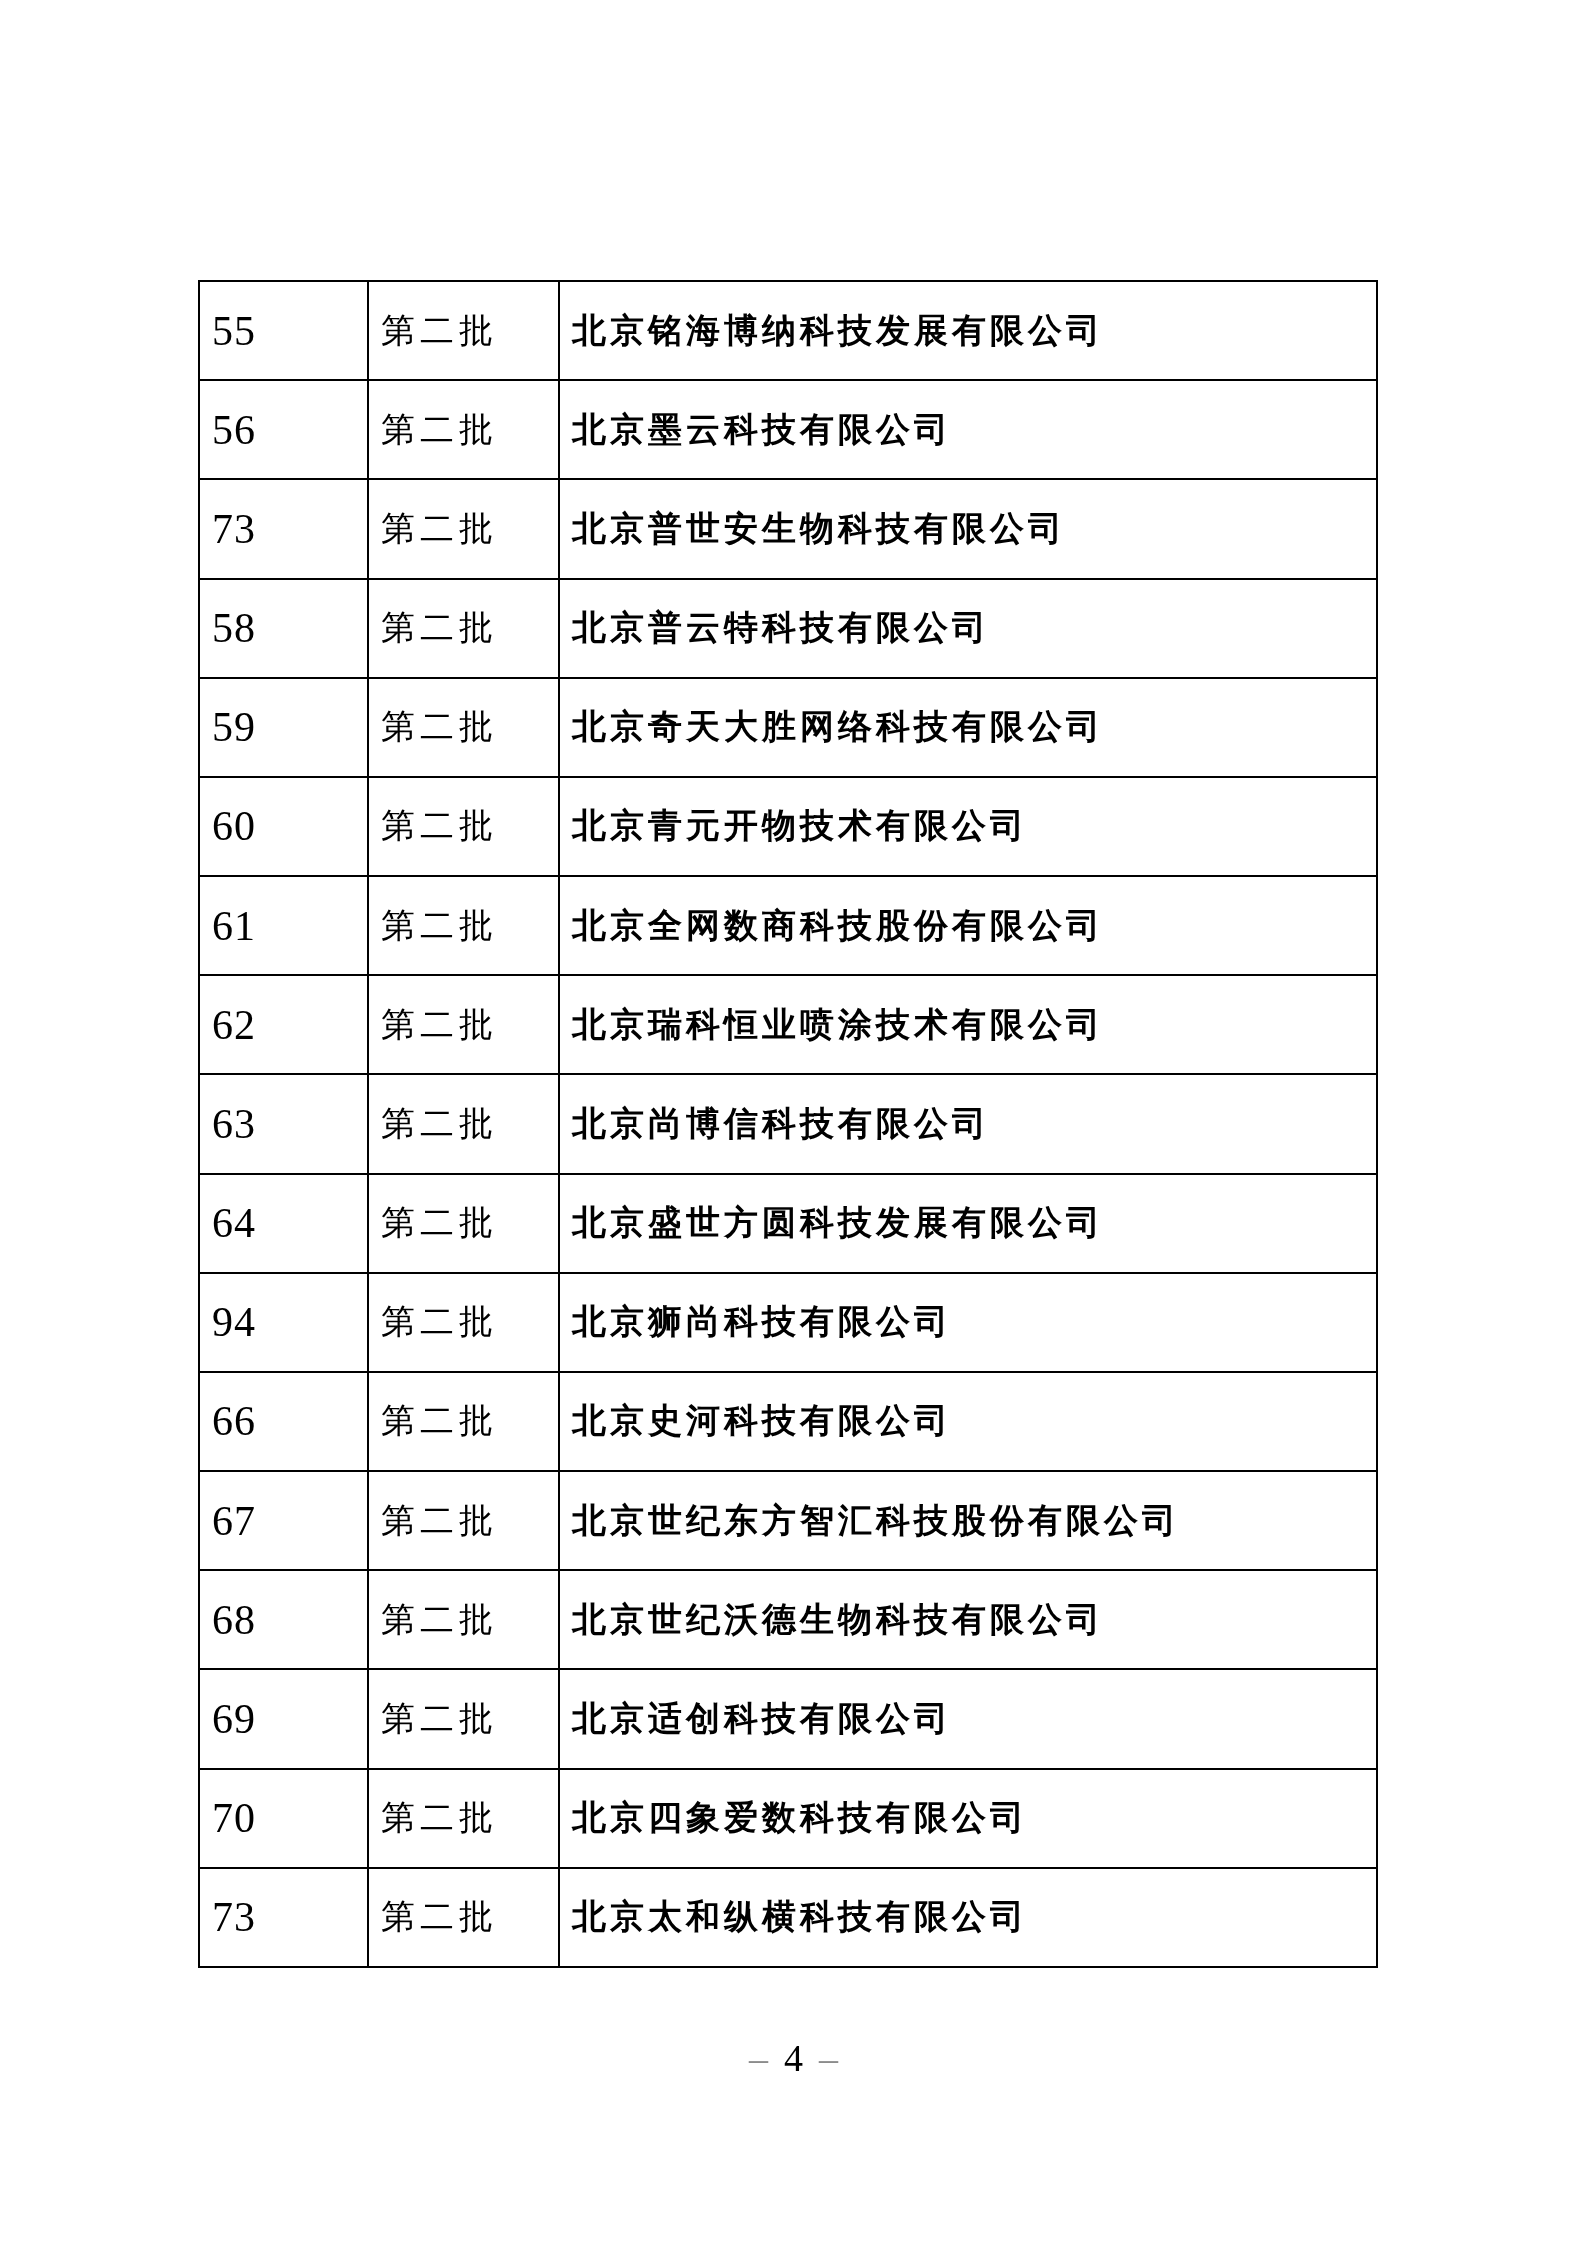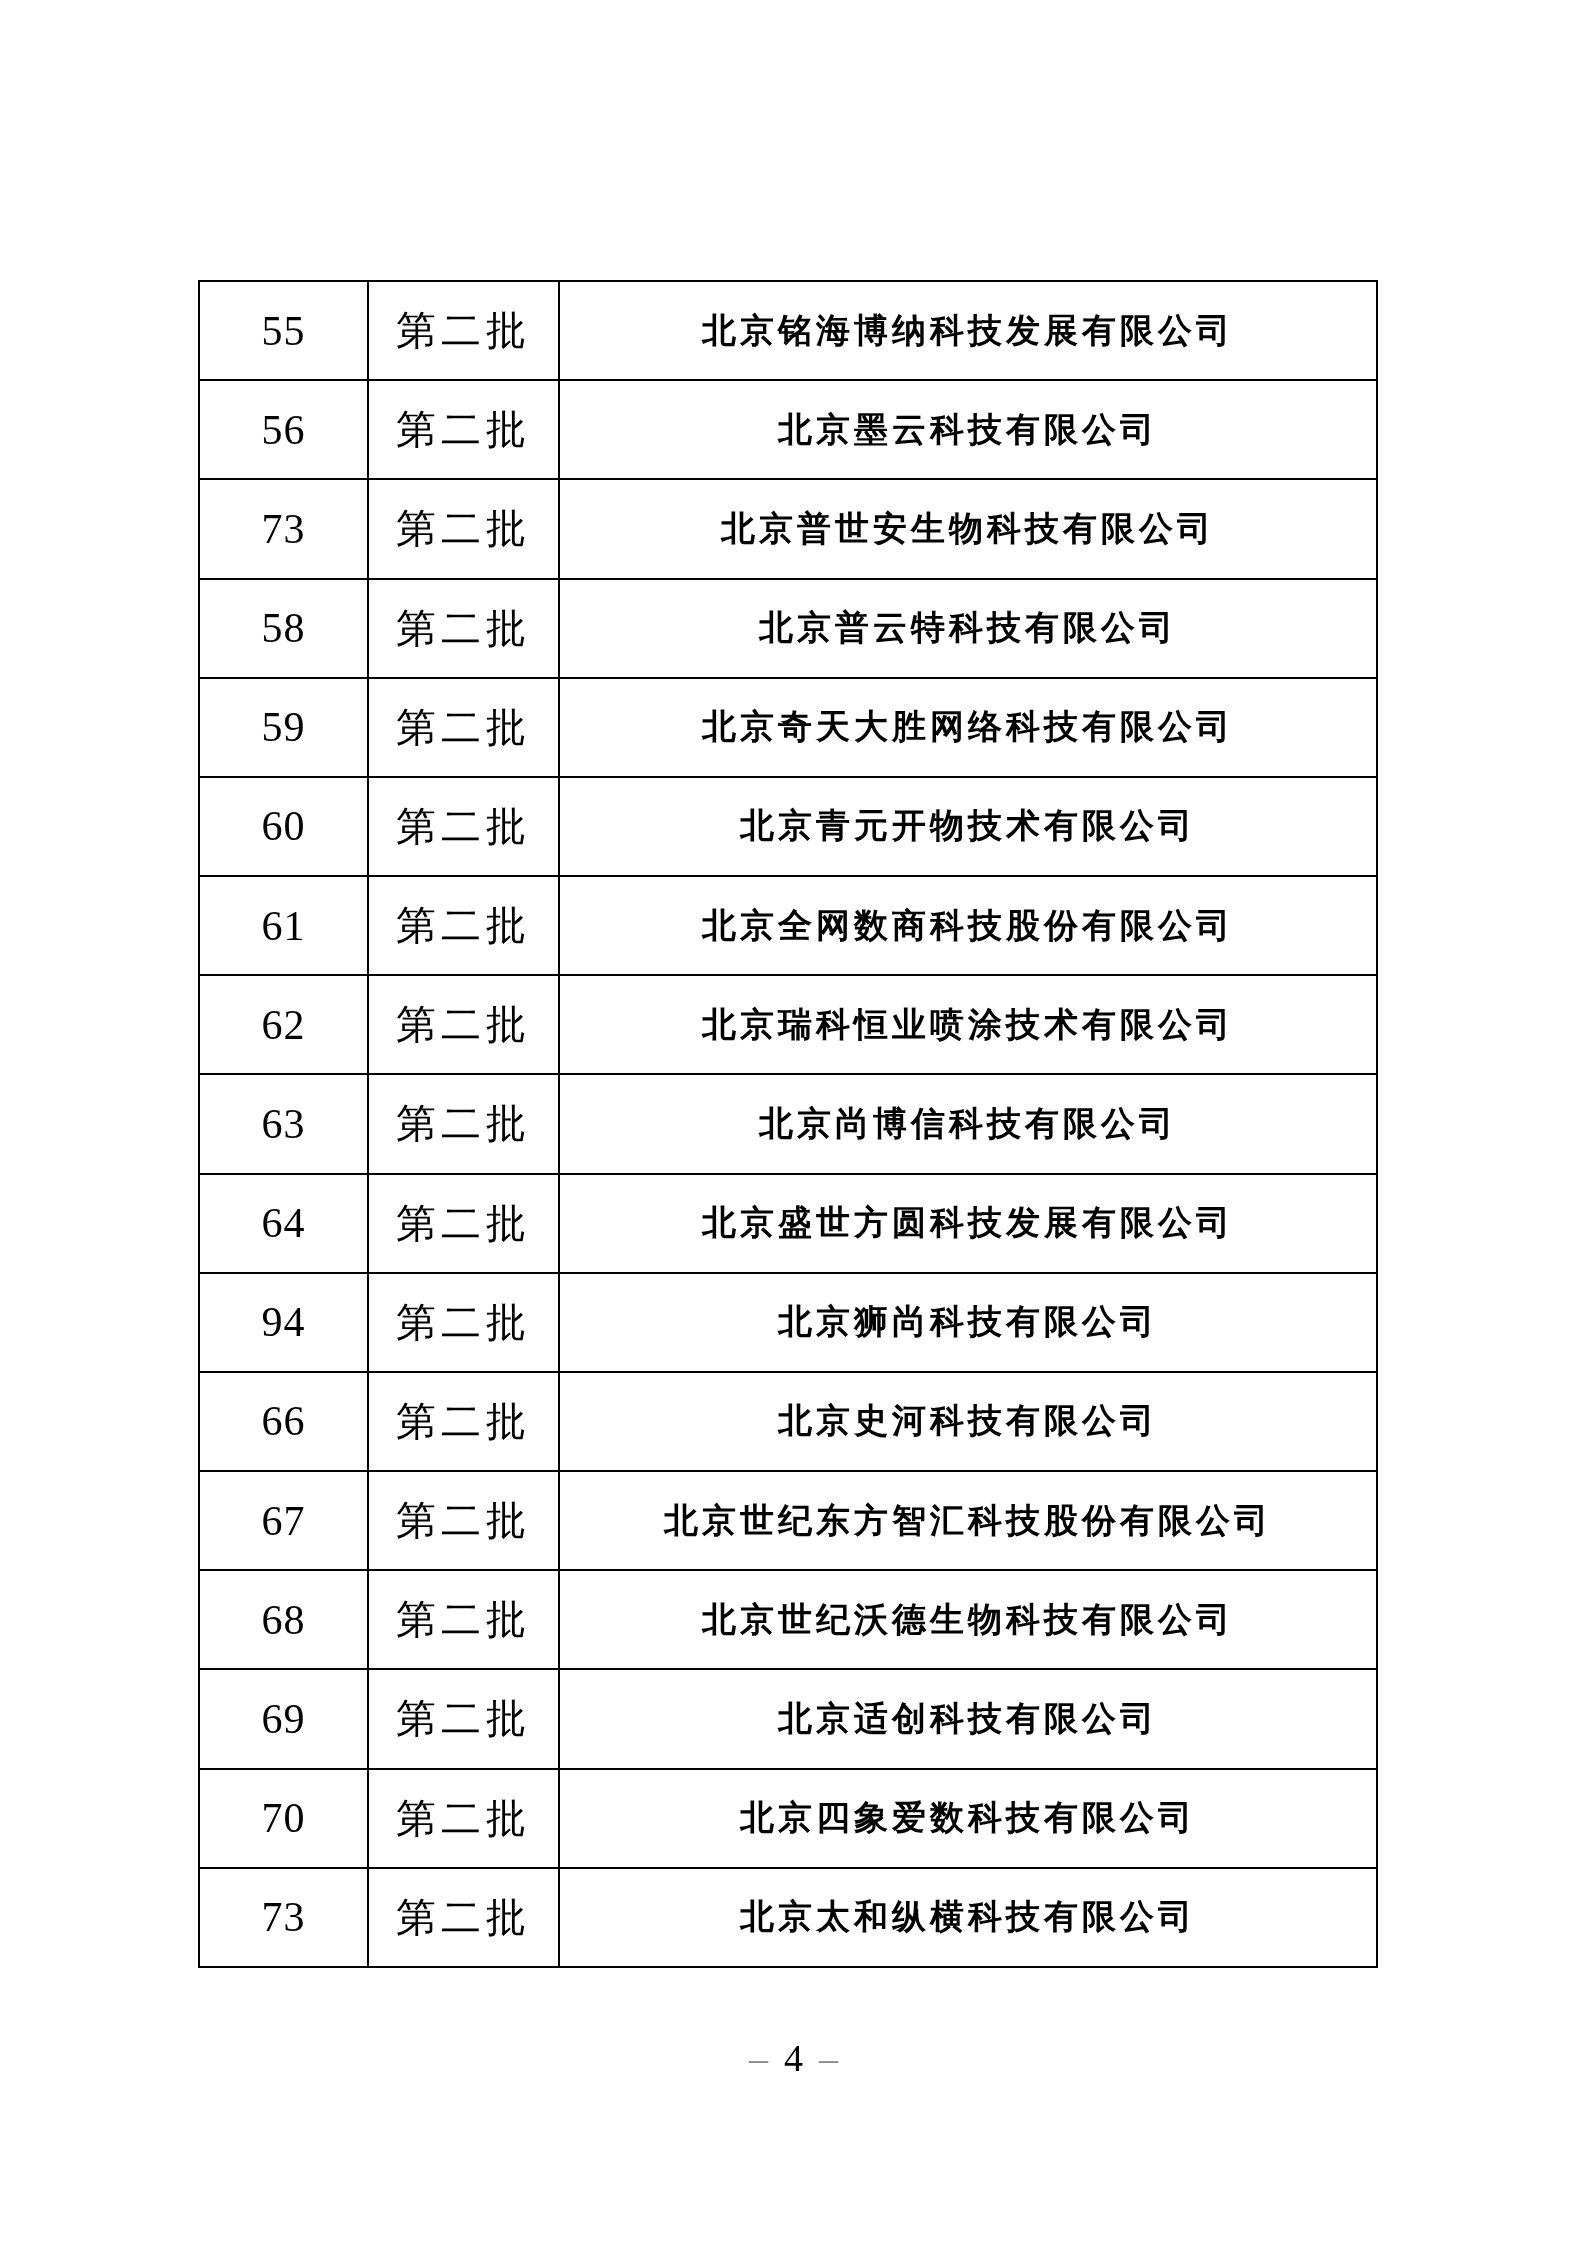--- a/index.html
+++ b/index.html
@@ -18,39 +18,39 @@
     position: absolute;
     left: 198px;
     top: 280px;
     width: 1178px;
     height: 1688px;
     border-collapse: collapse;
     table-layout: fixed;
   }
   table.company-table td {
     border: 2px solid #000000;
-    text-align: center;
+    text-align: left;
     vertical-align: middle;
-    padding: 4px;
+    padding: 12px;
     overflow: hidden;
     white-space: nowrap;
     margin-left: 8px;
   }
   table.company-table tr {
     height: 84px;
   }
   td.col-no {
     font-family: "Liberation Serif", "DejaVu Serif", serif;
     font-size: 42px;
     color: #000000;
     letter-spacing: 1px;
   }
   td.col-batch {
     font-family: "Liberation Serif", "DejaVu Serif", serif;
-    font-size: 40px;
+    font-size: 34px;
     color: #000000;
     letter-spacing: 5px;
   }
   td.col-company {
     font-family: "Liberation Serif", "DejaVu Serif", serif;
     font-size: 34px;
     color: #000000;
     letter-spacing: 4px;
     font-weight: bold;
   }

